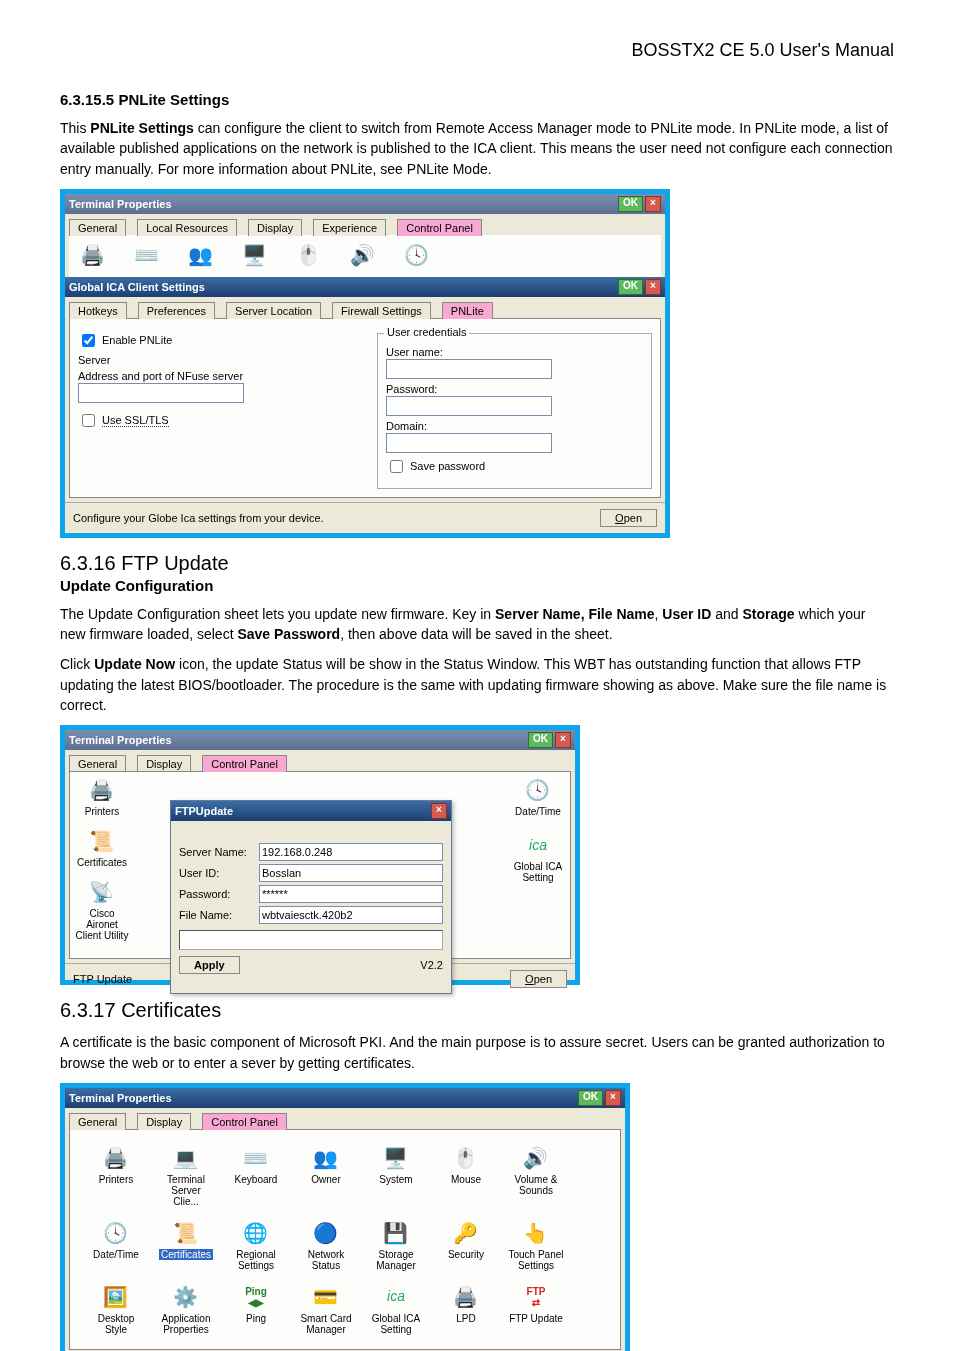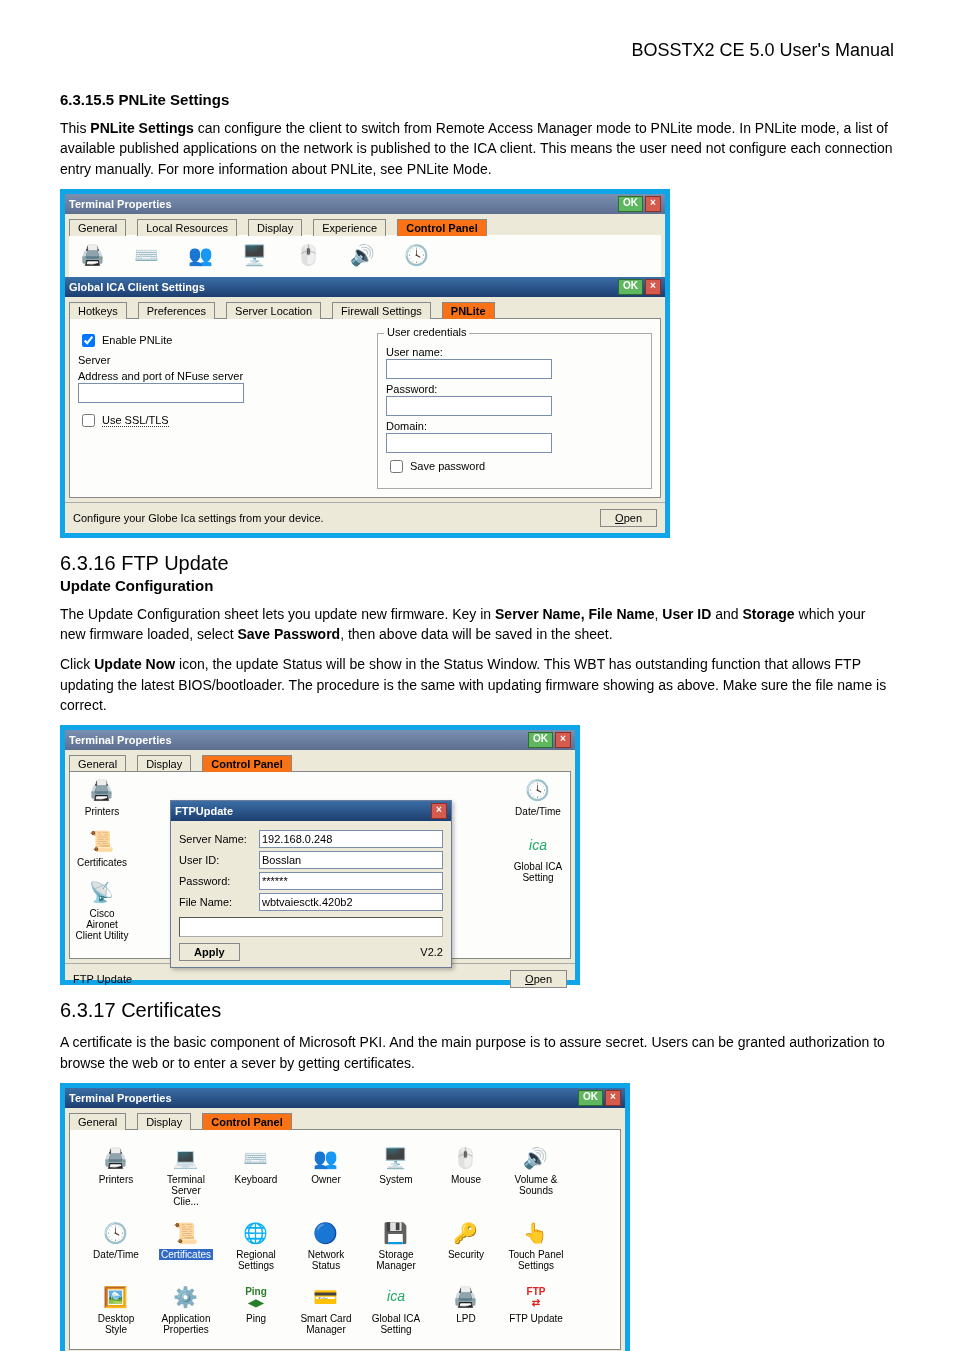--- a/index.html
+++ b/index.html
@@ -90,23 +90,22 @@
     border: 1px solid #888;
     border-bottom: none;
     background: #ece9d8;
     padding: 2px 8px;
     font-size: 11px;
     position: relative;
     top: 1px;
     margin-right: -1px;
   }
   .tab.active {
-    background: #f97316;
+    background: #f9a8d4;
     z-index: 2;
-    font-weight: bold;
   }
   .tab-body {
     border: 1px solid #888;
     background: #fdfdfb;
     margin: 0 4px 4px 4px;
     padding: 8px;
   }
   .icon-row { display: flex; gap: 26px; padding: 6px 10px; }
   .cp-item {
     display: flex;
@@ -172,21 +171,21 @@
   .ftp-title {
     background: linear-gradient(#3a6ea5,#1d3e71);
     color: #fff;
     font-weight: bold;
     padding: 2px 4px;
     display: flex;
     justify-content: space-between;
     align-items: center;
     font-size: 11px;
   }
-  .ftp-body { padding: 6px 8px; }
+  .ftp-body { padding: 19px 8px; }
   .ftp-row { display: flex; align-items: center; margin: 3px 0; }
   .ftp-row .l { width: 80px; }
   .ftp-row input { flex: 1; border: 1px solid #7a8fb0; height: 16px; font-size: 11px; padding: 0 2px; }
   .rel { position: relative; }
   .underline-dotted { border-bottom: 1px dotted #333; }
 </style>
 </head>
 <body>
 
 <div class="header-right">BOSSTX2 CE 5.0 User's Manual</div>

